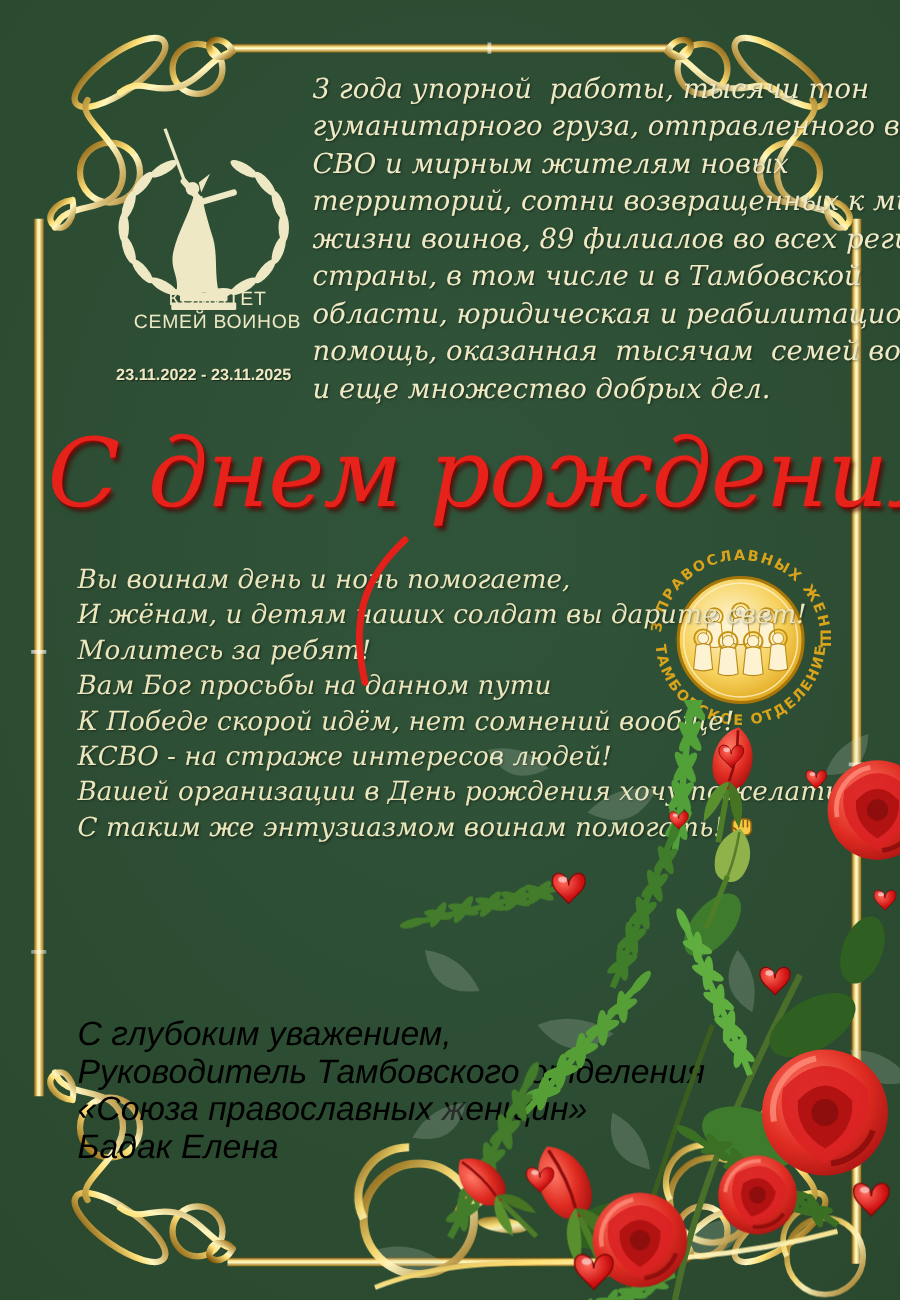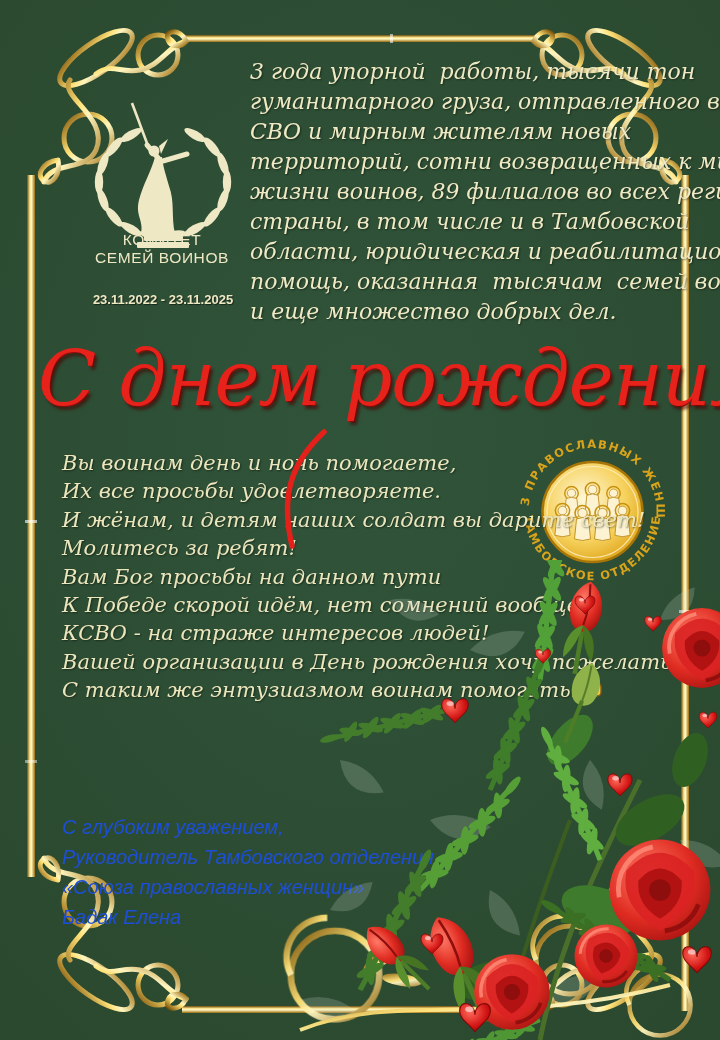--- a/index.html
+++ b/index.html
@@ -12,25 +12,25 @@
   svg{display:block;}
   
   .intro{left:250px;top:57px;z-index:4;color:#efe9c4;font-style:italic;font-size:22px;line-height:30px;}
   .intro .line{white-space:pre;text-shadow:1px 1px 2px rgba(0,0,0,.45);}
   .title{left:38px;top:334px;width:660px;z-index:5;color:#e6221b;font-style:italic;
          font-size:76px;letter-spacing:-1px;white-space:pre;
          text-shadow:3px 4px 3px rgba(70,3,0,.6), 1px 1px 0 #b01310;}
   .poem{left:62px;top:449px;z-index:4;color:#ece6bd;font-style:italic;font-size:21px;line-height:28.4px;}
   .poem .line{white-space:pre;text-shadow:1px 1px 2px rgba(0,0,0,.45);}
   .fist{display:inline-block;vertical-align:-3px;margin-left:3px;}
-  .signature{left:62px;top:812px;z-index:4;color:#1d4ed8;font-family:"Liberation Sans",sans-serif;
-             font-style:italic;font-size:20px;line-height:30px;}
+  .signature{left:62px;top:812px;z-index:4;color:#000000;font-family:"Liberation Sans",sans-serif;
+             font-style:italic;font-size:27px;line-height:30px;}
   .signature .line{white-space:pre;}
   
-  .org-text{left:52px;top:231px;width:220px;z-index:4;text-align:center;color:#efe8c4;
+  .org-text{left:64px;top:231px;width:220px;z-index:4;text-align:center;color:#efe8c4;
             font-family:"Liberation Sans",sans-serif;}
   .org-text .l1,.org-text .l2{font-size:15.5px;letter-spacing:.6px;line-height:17.5px;}
   .org-text .l3{font-size:21px;font-weight:bold;letter-spacing:1px;line-height:23px;}
   .dates{left:53px;top:292px;width:220px;z-index:4;text-align:center;color:#efe8c4;
          font-family:"Liberation Sans",sans-serif;font-weight:bold;font-size:13px;
          text-shadow:1px 1px 1px rgba(0,0,0,.5);}
   
   .badge-arc{fill:#d9a41b;font-family:"DejaVu Sans",sans-serif;font-weight:bold;
              font-size:11.5px;letter-spacing:1.5px;}
   .z1{z-index:1}.z3{z-index:3}.z6{z-index:6}.z10{z-index:10}
@@ -136,21 +136,20 @@
   <div class="line">и еще множество добрых дел.</div>
 </div>
 
 <div class="abs title">С днем рождения!</div>
 <svg class="abs z6" width="60" height="125" viewBox="0 0 60 125" style="left:272px;top:428px;pointer-events:none">
   <path d="M52,4 C20,34 8,66 20,118" stroke="#e32019" stroke-width="5.5" fill="none" stroke-linecap="round"></path>
 </svg>
 
 <div class="abs poem">
   <div class="line">Вы воинам день и ночь помогаете,</div>
-  <div class="line">Их все просьбы удовлетворяете.</div>
   <div class="line">И жёнам, и детям наших солдат вы дарите свет!</div>
   <div class="line">Молитесь за ребят!</div>
   <div class="line">Вам Бог просьбы на данном пути</div>
   <div class="line">К Победе скорой идём, нет сомнений вообще!</div>
   <div class="line">КСВО - на страже интересов людей!</div>
   <div class="line">Вашей организации в День рождения хочу пожелать:</div>
   <div class="line"><span>С таким же энтузиазмом воинам помогать!</span><svg class="fist" width="22" height="22" viewBox="0 0 22 22">
         <rect x="4" y="5" width="15" height="13" rx="4" fill="#f6c945" stroke="#8a5d10" stroke-width="1.4"></rect>
         <line x1="9" y1="6" x2="9" y2="12" stroke="#8a5d10" stroke-width="1.2"></line>
         <line x1="12.5" y1="6" x2="12.5" y2="12" stroke="#8a5d10" stroke-width="1.2"></line>

